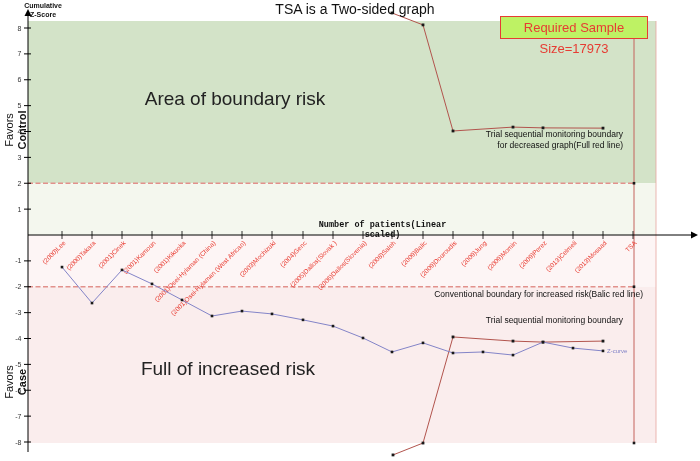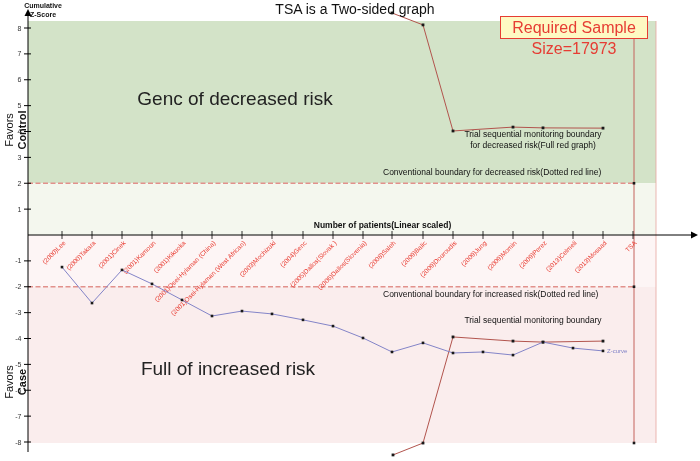--- a/index.html
+++ b/index.html
@@ -4,30 +4,30 @@
 <style>
   html,body{margin:0;padding:0;background:#fff;}
   .stage{position:relative;width:700px;height:461px;background:#fff;overflow:hidden;
          font-family:"Liberation Sans",sans-serif;}
   .stage svg{position:absolute;left:0;top:0;}
   .ovl{position:absolute;color:#111;}
   .ctr{text-align:center;}
   .yaxis-title{left:12px;top:2px;width:62px;font-size:7px;font-weight:bold;line-height:8.5px;}
   .top-note{left:265px;top:1px;width:180px;font-size:14px;}
   .req-box{left:500px;top:16px;width:146px;height:21px;line-height:21px;
-           border:1.5px solid #e63c33;background:#fef9c3;color:#e63c33;font-size:16px;}
+           border:1.5px solid #e63c33;background:#bef264;color:#e63c33;font-size:13px;}
   .favors{width:72px;height:26px;line-height:13px;font-size:11px;transform:rotate(-90deg);}
   .favors b{font-weight:bold;}
   .favors-top{left:-20px;top:117px;}
   .favors-bot{left:-20px;top:369px;}
   .area-label{font-size:19px;color:#222;}
   .area-dec{left:110px;top:88px;width:250px;}
   .area-inc{left:98px;top:358px;width:260px;}
-  .xaxis-title{left:300px;top:220px;width:165px;font-size:8.5px;font-weight:bold;}
-  .bnd{font-size:8.5px;line-height:11px;color:#111;}
+  .xaxis-title{left:300px;top:220px;width:165px;font-size:8.5px;font-weight:bold;font-family:Liberation Mono, monospace;}
+  .bnd{font-size:8.5px;line-height:11px;color:#111;text-align:right;}
   .mon-dec{left:443px;top:129px;width:180px;}
   .conv-dec{left:383px;top:167px;width:260px;}
   .conv-inc{left:383px;top:289px;width:260px;}
   .mon-inc{left:443px;top:315px;width:180px;}
 </style>
 </head>
 <body>
 
 <div class="stage">
 
@@ -187,32 +187,31 @@
   <div class="ovl ctr favors favors-top">
     <div>Favors</div>
     <b>Control</b>
   </div>
 
   <div class="ovl ctr favors favors-bot">
     <div>Favors</div>
     <b>Case</b>
   </div>
 
-  <div class="ovl ctr area-label area-dec">Genc of decreased risk</div>
+  <div class="ovl ctr area-label area-dec">Area of boundary risk</div>
 
   <div class="ovl ctr area-label area-inc">Full of increased risk</div>
 
   <div class="ovl ctr xaxis-title">Number of patients(Linear scaled)</div>
 
   <div class="ovl ctr bnd mon-dec">
     <div>Trial sequential monitoring boundary</div>
-    <div>for decreased risk(Full red graph)</div>
-  </div>
-
-  <div class="ovl bnd conv-dec">Conventional boundary for decreased risk(Dotted red line)</div>
-
-  <div class="ovl bnd conv-inc">Conventional boundary for increased risk(Dotted red line)</div>
+    <div>for decreased graph(Full red line)</div>
+  </div>
+
+
+  <div class="ovl bnd conv-inc">Conventional boundary for increased risk(Balic red line)</div>
 
   <div class="ovl ctr bnd mon-inc">
     <div>Trial sequential monitoring boundary</div>
   </div>
 
 </div>
 
 </body></html>

